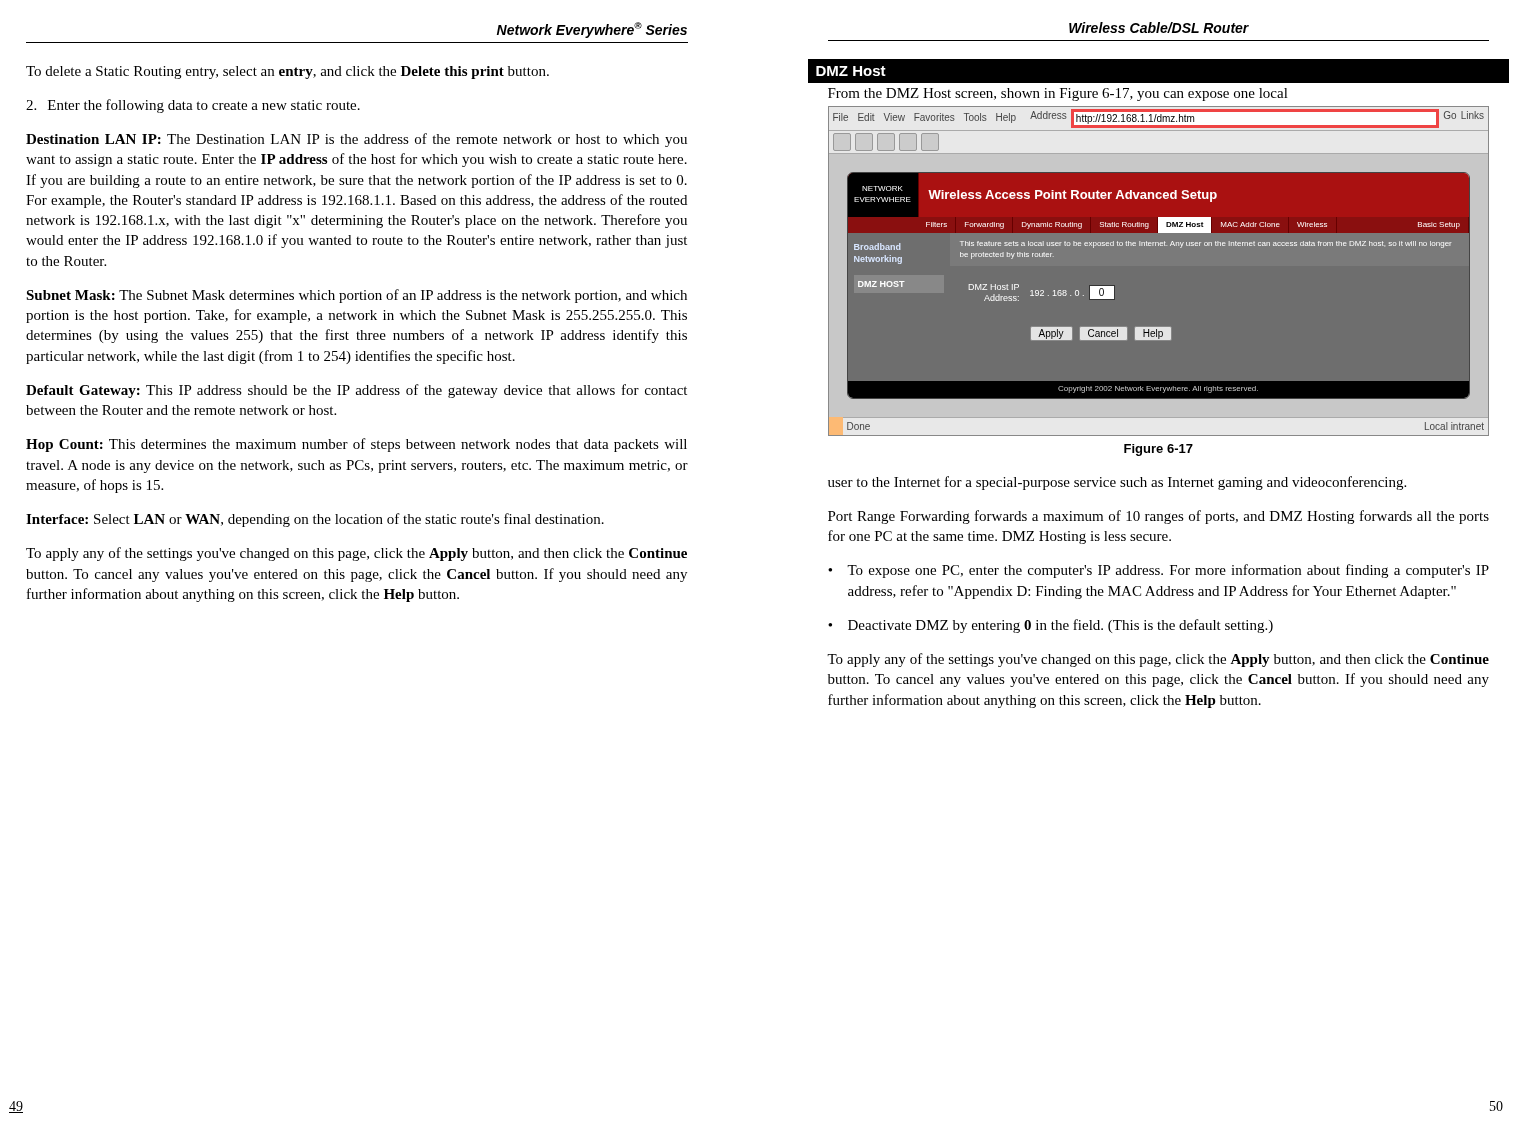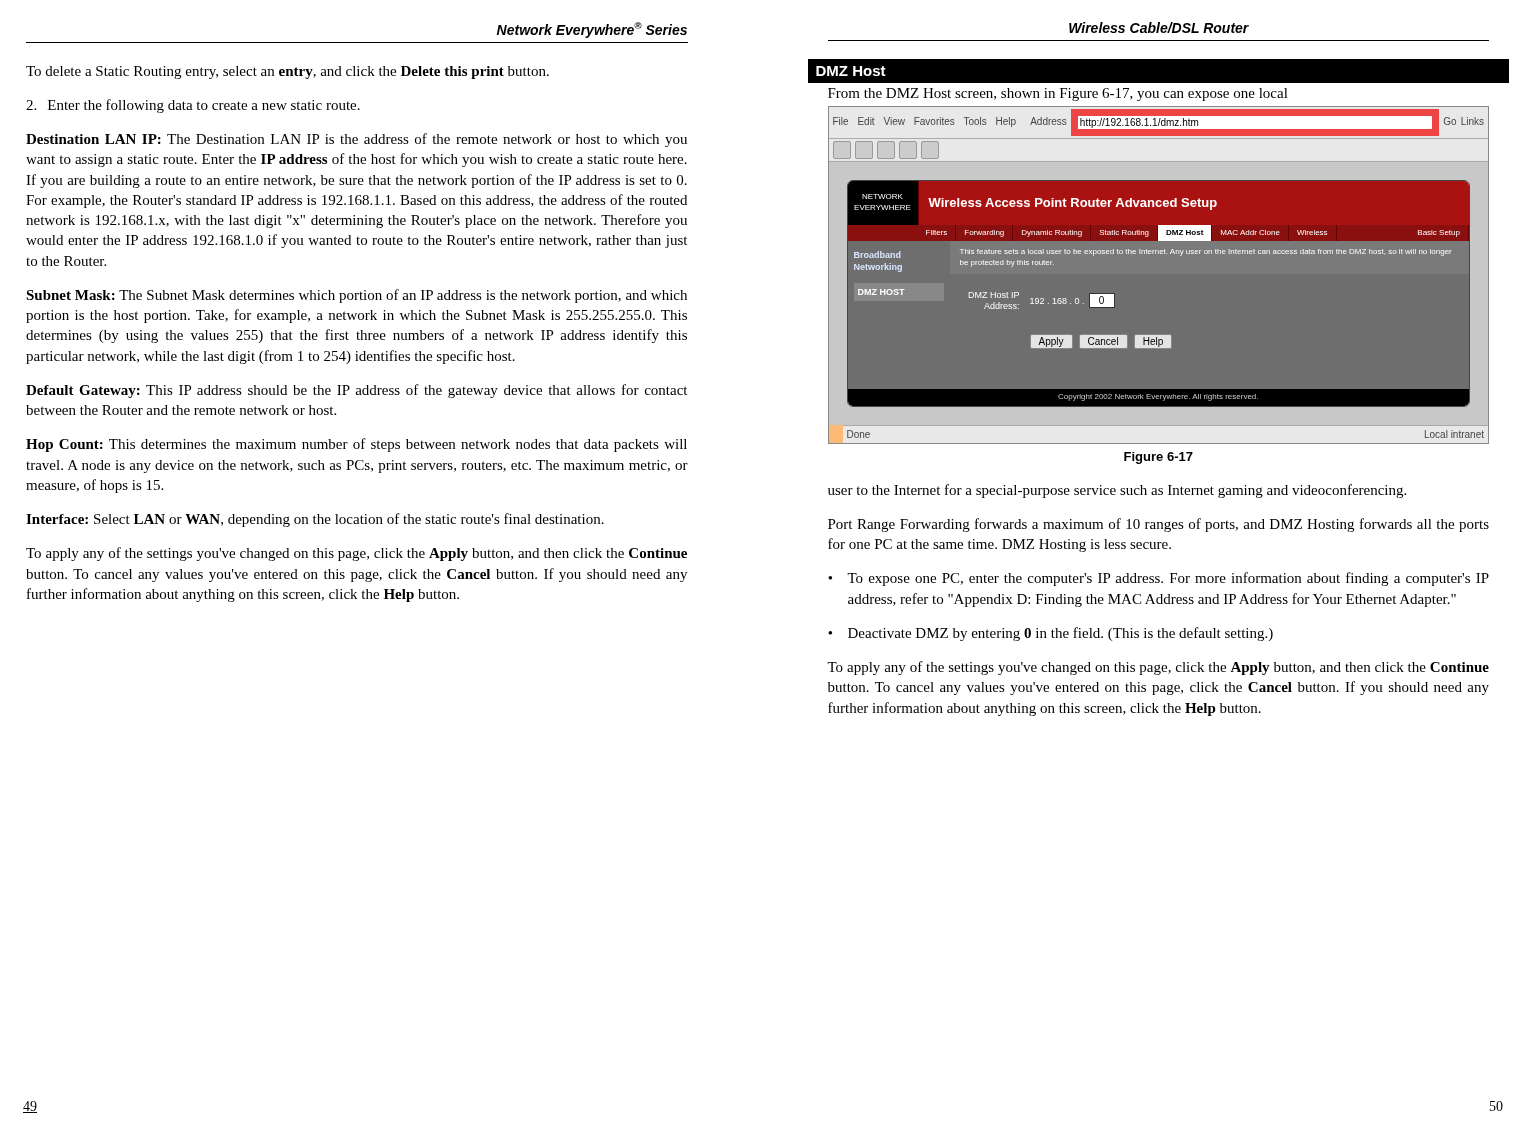--- a/index.html
+++ b/index.html
@@ -60,21 +60,21 @@
     font-size: 15px;
     margin: 0 0 0 -20px;
     width: calc(100% + 40px);
     box-sizing: border-box;
   }
   .page-num {
     font-size: 14px;
     position: absolute;
     bottom: 18px;
   }
-  .page-left .page-num { left: 23px; text-decoration: underline; }
+  .page-left .page-num { left: 9px; text-decoration: underline; }
   .page-right .page-num { right: 12px; }
   sup { font-size: 0.7em; }
   .figure-wrap {
     margin: 0 0 4px 0;
     text-align: center;
   }
   .figure-caption {
     font-family: Arial, Helvetica, sans-serif;
     font-weight: bold;
     font-size: 13px;
@@ -95,28 +95,27 @@
     align-items: center;
     gap: 8px;
     padding: 2px 4px;
     border-bottom: 1px solid #aaa;
     background: #e8e8e8;
   }
   .browser-bar .menu span { margin-right: 6px; }
   .addr {
     flex: 1;
     display: flex;
-    align-items: center;
     gap: 4px;
   }
   .addr input {
     flex: 1;
     font-size: 10px;
     padding: 1px 2px;
-    border: 7px solid #ef4444;
+    border: 3px solid #ef4444;
     background: #fff;
   }
   .navicons {
     display: flex;
     gap: 4px;
     padding: 2px 4px;
     border-bottom: 1px solid #aaa;
     background: #e8e8e8;
   }
   .navicons .ico {

